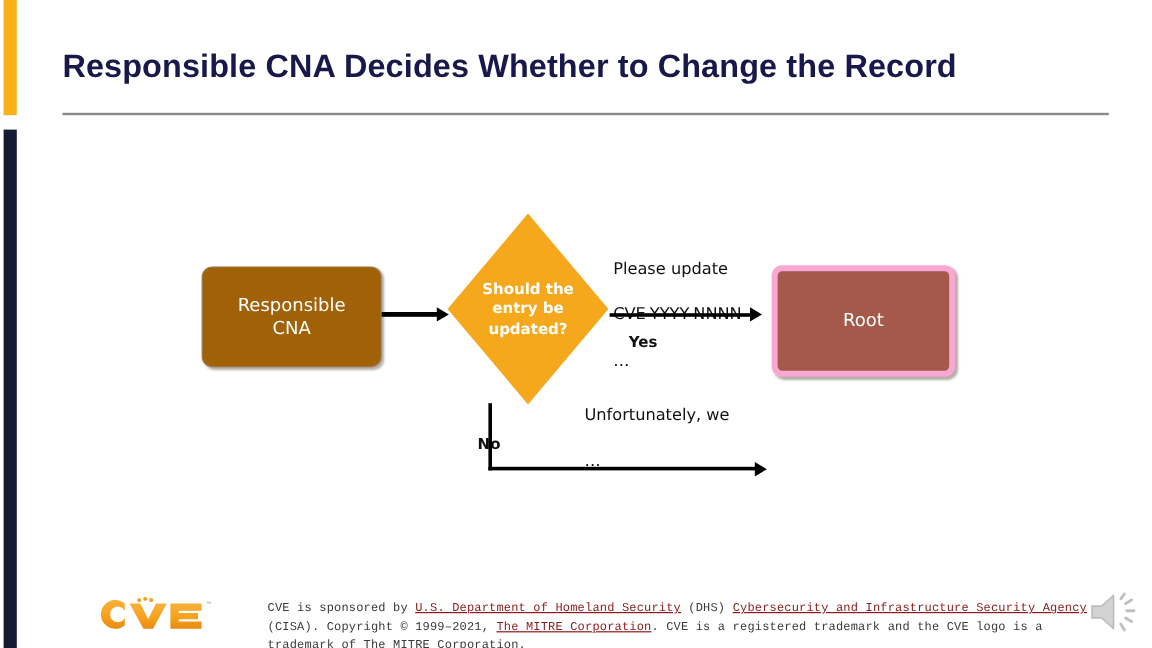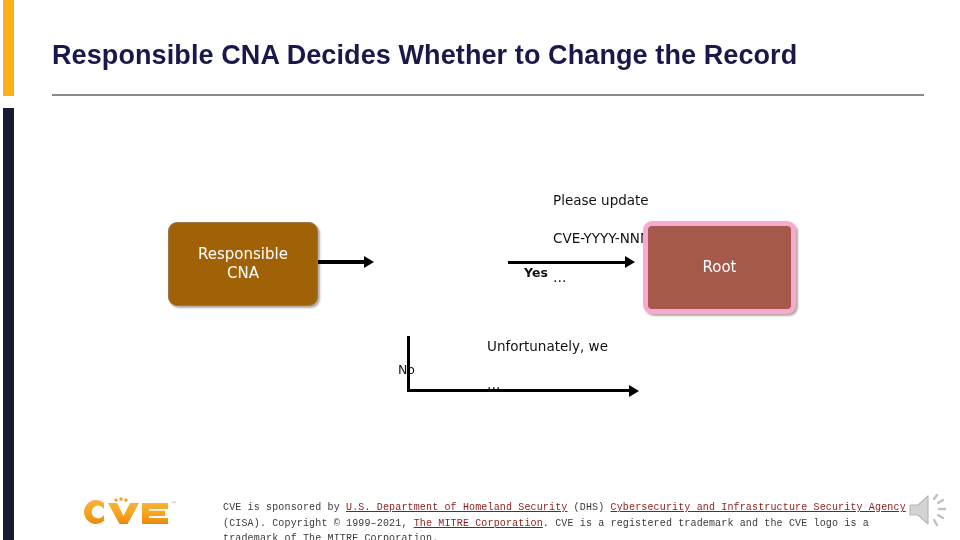--- a/index.html
+++ b/index.html
@@ -157,24 +157,24 @@
 
   
   .annot {
     position: absolute;
     color: #111111;
     font-size: 13.5px;
     font-family: "DejaVu Sans", sans-serif;
     line-height: 1.42;
     white-space: pre-line;
   }
-  .annot-yes-msg { left: 511px; top: 172px; width: 135px; margin-left: 42px; }
-  .annot-yes-label { left: 524px; top: 264px; font-size: 12.5px; font-weight: bold; text-align: right; }
+  .annot-yes-msg { left: 511px; top: 196px; width: 135px; }
+  .annot-yes-label { left: 524px; top: 276px; font-size: 12.5px; font-weight: bold; text-align: right; }
   .annot-no-msg { left: 487px; top: 318px; width: 140px; }
-  .annot-no-label { left: 398px; top: 361px; font-size: 12.5px; font-weight: normal; }
+  .annot-no-label { left: 398px; top: 361px; font-size: 12.5px; font-weight: bold; }
   .annot-ellipsis { font-size: 13.5px; }
 
   
   .logo {
     position: absolute;
     left: 72px;
     top: 494px;
     width: 112px;
     height: 34px;
   }
@@ -221,20 +221,28 @@
   <div class="box box-cna">
     <div class="shape-text">
       <div>Responsible</div>
       <div>CNA</div>
     </div>
   </div>
 
   <div class="conn conn-cna-diamond"></div>
   <div class="arrow-head arrow-cna-diamond"></div>
 
+  <div class="diamond-wrap">
+    <div class="diamond-shape"></div>
+    <div class="diamond-label">
+      <div>Should the</div>
+      <div>entry be</div>
+      <div>updated?</div>
+    </div>
+  </div>
 
   <div class="annot annot-yes-msg">
     <div>Please update</div>
     <div>CVE-YYYY-NNNN</div>
     <div class="annot-ellipsis">…</div>
   </div>
   <div class="annot annot-yes-label">Yes</div>
 
   <div class="conn conn-yes"></div>
   <div class="arrow-head arrow-yes"></div>

